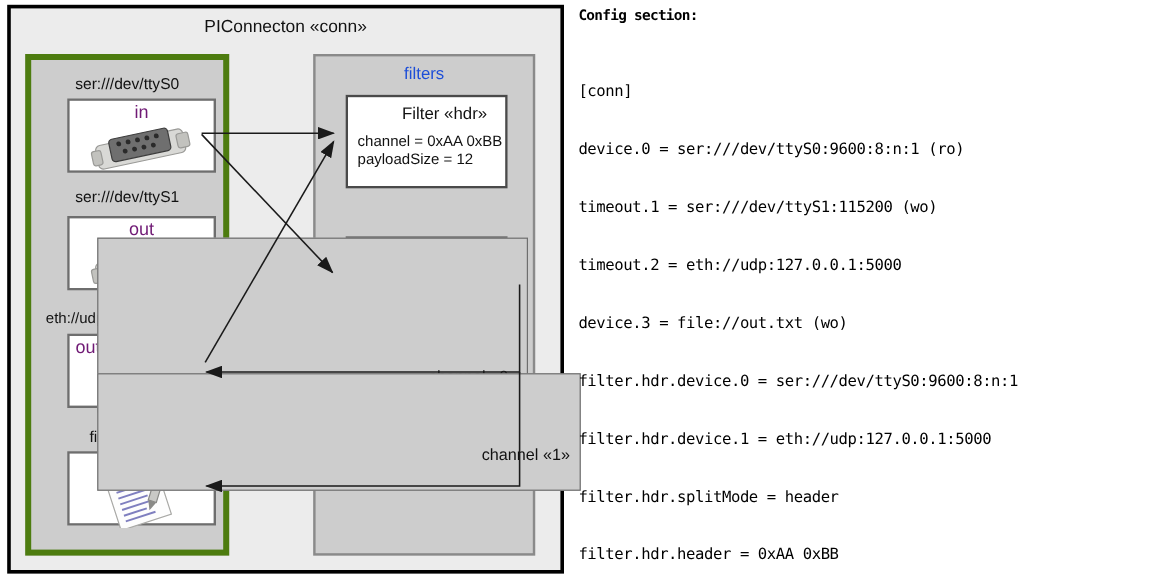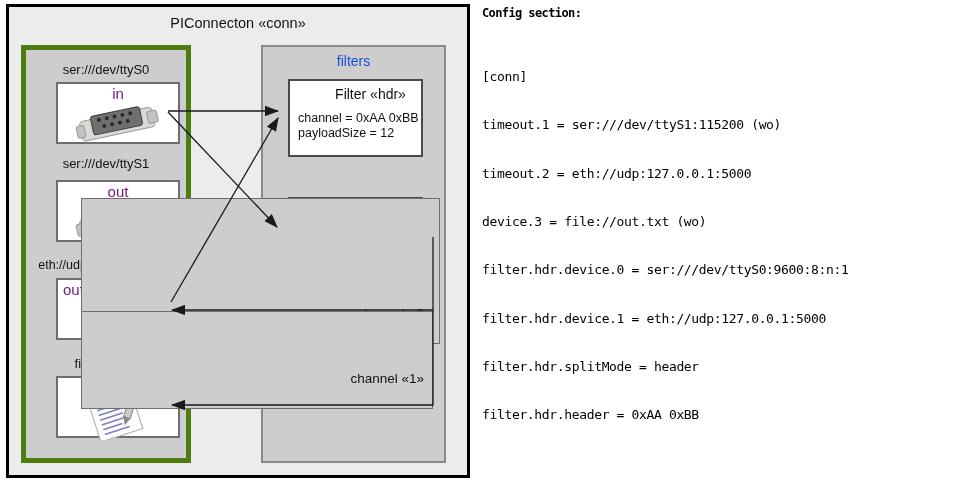--- a/index.html
+++ b/index.html
@@ -174,21 +174,21 @@
       <div class="filter-attrs">
         <div>timeout = 150 ms</div>
       </div>
     </div>
   </div>
 
   <div class="channel-box" style="left:72px;top:191px;width:359px;height:146px;">
     <div class="channel-label" style="bottom:22px;">channel «0»</div>
   </div>
 
-  <div class="channel-box" style="left:72px;top:304px;width:352px;height:98px;">
+  <div class="channel-box" style="left:72px;top:304px;width:403px;height:98px;">
     <div class="channel-label" style="bottom:22px;">channel «1»</div>
   </div>
 </div>
 
 <svg id="edges">
   <defs>
     <marker id="ah" markerWidth="11" markerHeight="8" refX="10" refY="4" orient="auto">
       <path d="M0,0 L11,4 L0,8 Z" fill="#1a1a1a"></path>
     </marker>
   </defs>
@@ -203,20 +203,21 @@
     <path d="M433,237 L433,310 L172,310" marker-end="url(#ah)"></path>
 
     <path d="M433,310 L433,405 L172,405" marker-end="url(#ah)"></path>
   </g>
 </svg>
 
 <div id="config">
   <div id="config-heading">Config section:</div>
   <div id="config-lines">
     <div>[conn]</div>
+    <div>device.0 = ser:///dev/ttyS0:9600:8:n:1 (ro)</div>
     <div>timeout.1 = ser:///dev/ttyS1:115200 (wo)</div>
     <div>timeout.2 = eth://udp:127.0.0.1:5000</div>
     <div>device.3 = file://out.txt (wo)</div>
     <div>filter.hdr.device.0 = ser:///dev/ttyS0:9600:8:n:1</div>
     <div>filter.hdr.device.1 = eth://udp:127.0.0.1:5000</div>
     <div>filter.hdr.splitMode = header</div>
     <div>filter.hdr.header = 0xAA 0xBB</div>
     
     
     

